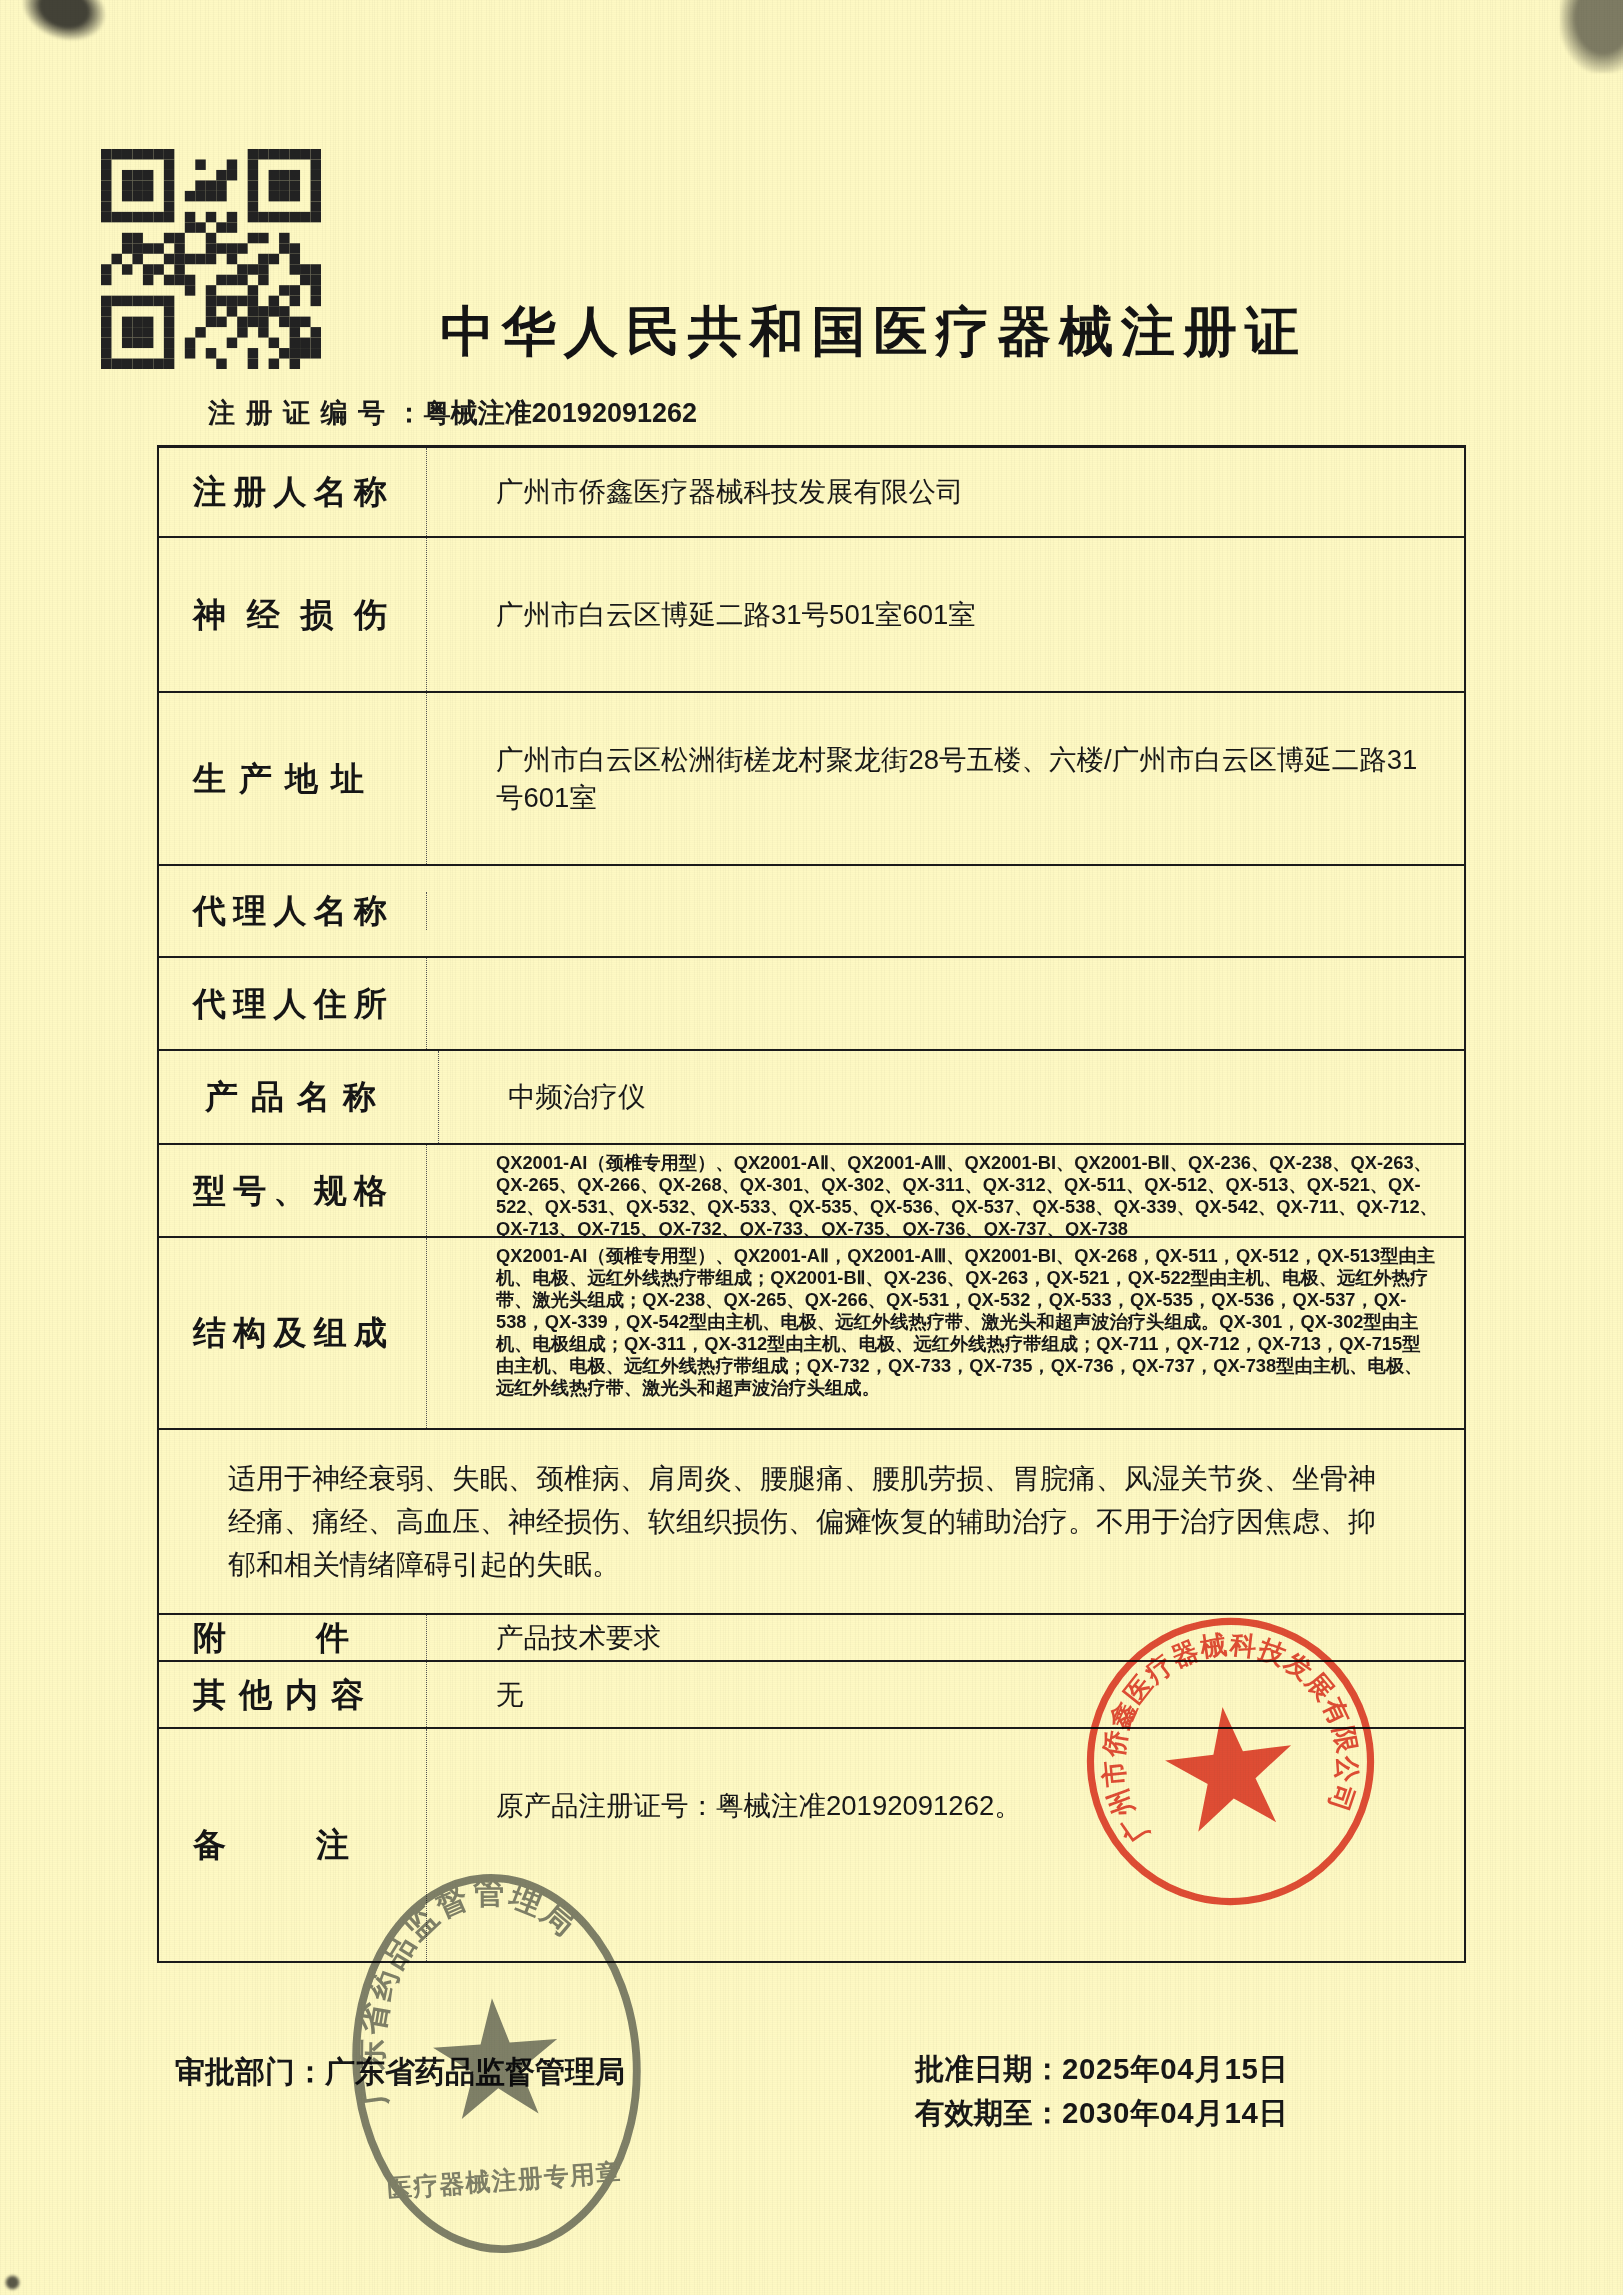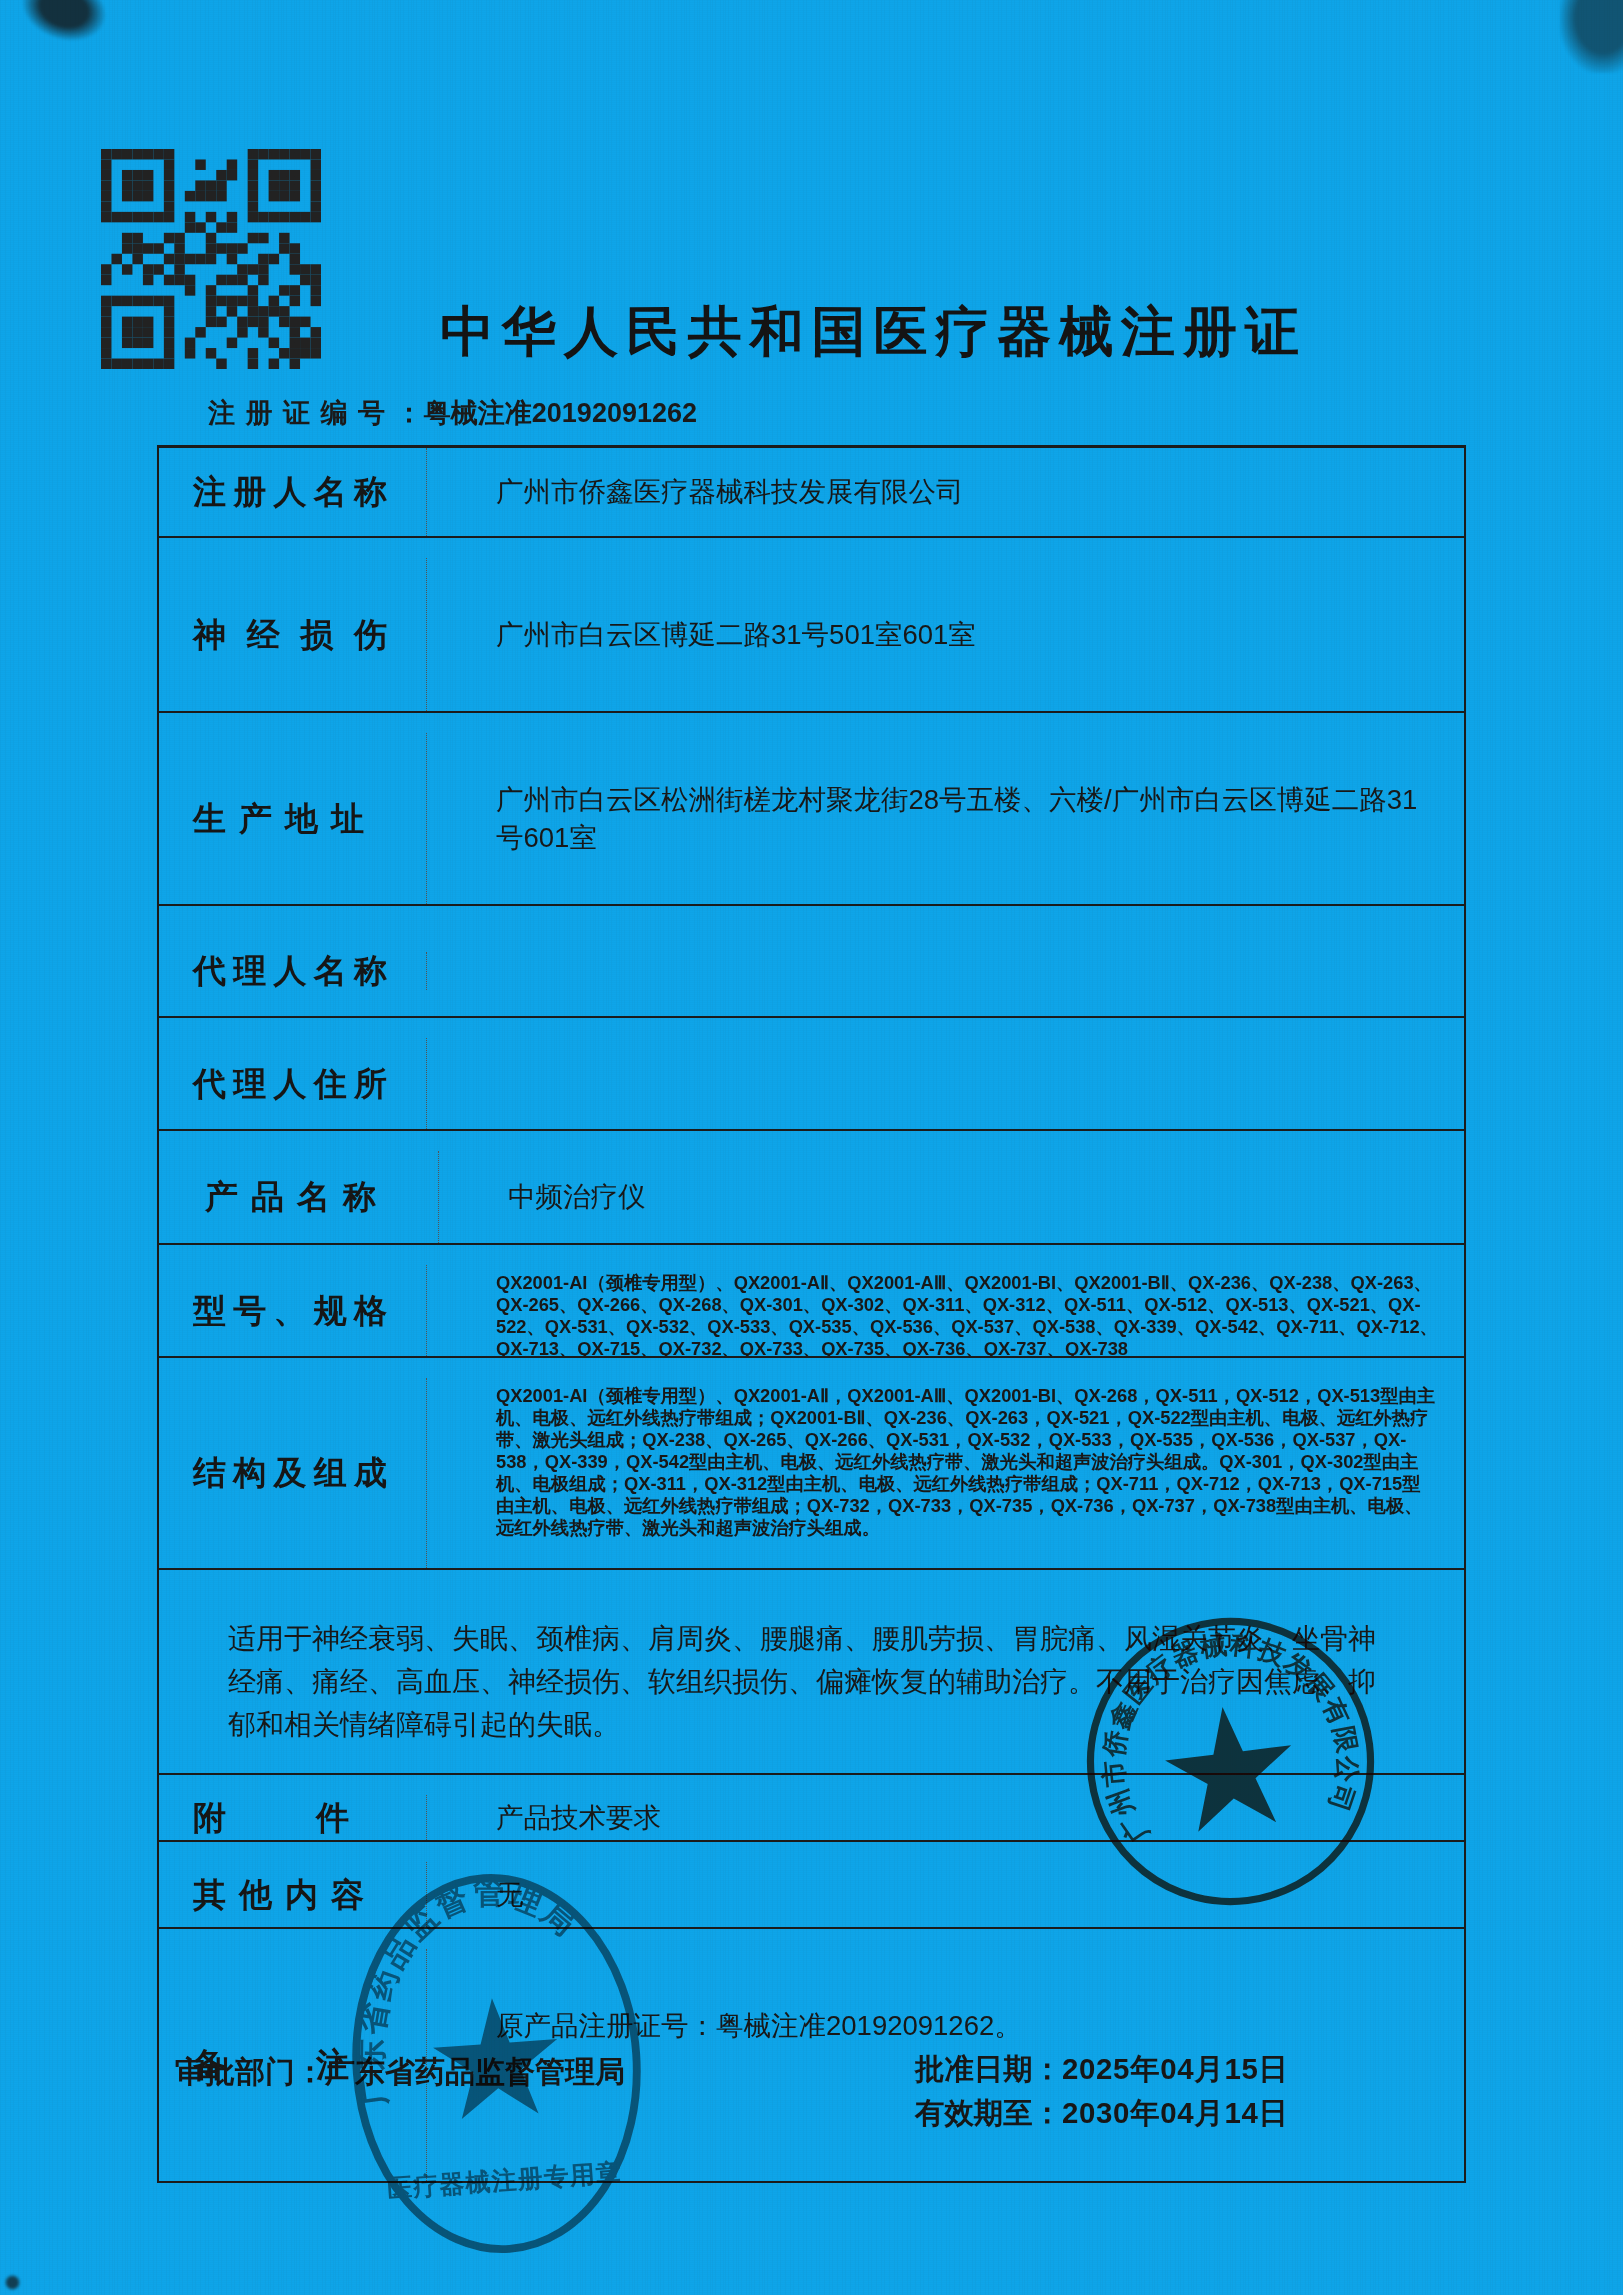--- a/index.html
+++ b/index.html
@@ -1,19 +1,19 @@
 <!DOCTYPE html>
 <html style="font-size:10.5px"><head>
 <meta charset="utf-8">
 <style>
   html,body{margin:0;padding:0;background:#d8d8d6;}
   .page{
     position:relative;
     width:1623px;height:2295px;
-    background:#0ea5e9;
+    background:#fef9c3;
     overflow:hidden;
     font-family:"Liberation Sans",sans-serif;
     color:#1c1c1c;
   }
   
   .page::before{
     content:"";position:absolute;inset:0;pointer-events:none;z-index:5;
     background-image:
       repeating-linear-gradient(90deg, rgba(40,40,40,.05) 0 0.7px, transparent 0.7px 2.6px),
       repeating-linear-gradient(0deg, rgba(40,40,40,.03) 0 0.7px, transparent 0.7px 2px);
@@ -35,21 +35,21 @@
   .regline{
     position:absolute;left:208px;top:395px;z-index:2;
     font-size:27px;font-weight:700;color:#1a1a1a;white-space:nowrap;
   }
   .regline .reg-label{letter-spacing:10.5px;text-align:center;}
   .regline .reg-colon{letter-spacing:1.3px;}
 
   .table{
     position:absolute;left:157px;top:445px;width:1309px;z-index:2;
     border:2.6px solid #1b1b1b;border-top-width:3.9px;
-    box-sizing:border-box;display:flex;flex-direction:column;gap:20px;
+    box-sizing:border-box;display:flex;flex-direction:column;
   }
   .row{display:flex;border-bottom:2.6px solid #1b1b1b;box-sizing:border-box;}
   .row:last-child{border-bottom:none;}
   .cell{box-sizing:border-box;}
   .cell.label{
     width:268px;flex:0 0 268px;border-right:1.3px dotted #555;
     display:flex;align-items:center;justify-content:flex-start;
     padding-left:34px;
   }
   .lbl{

